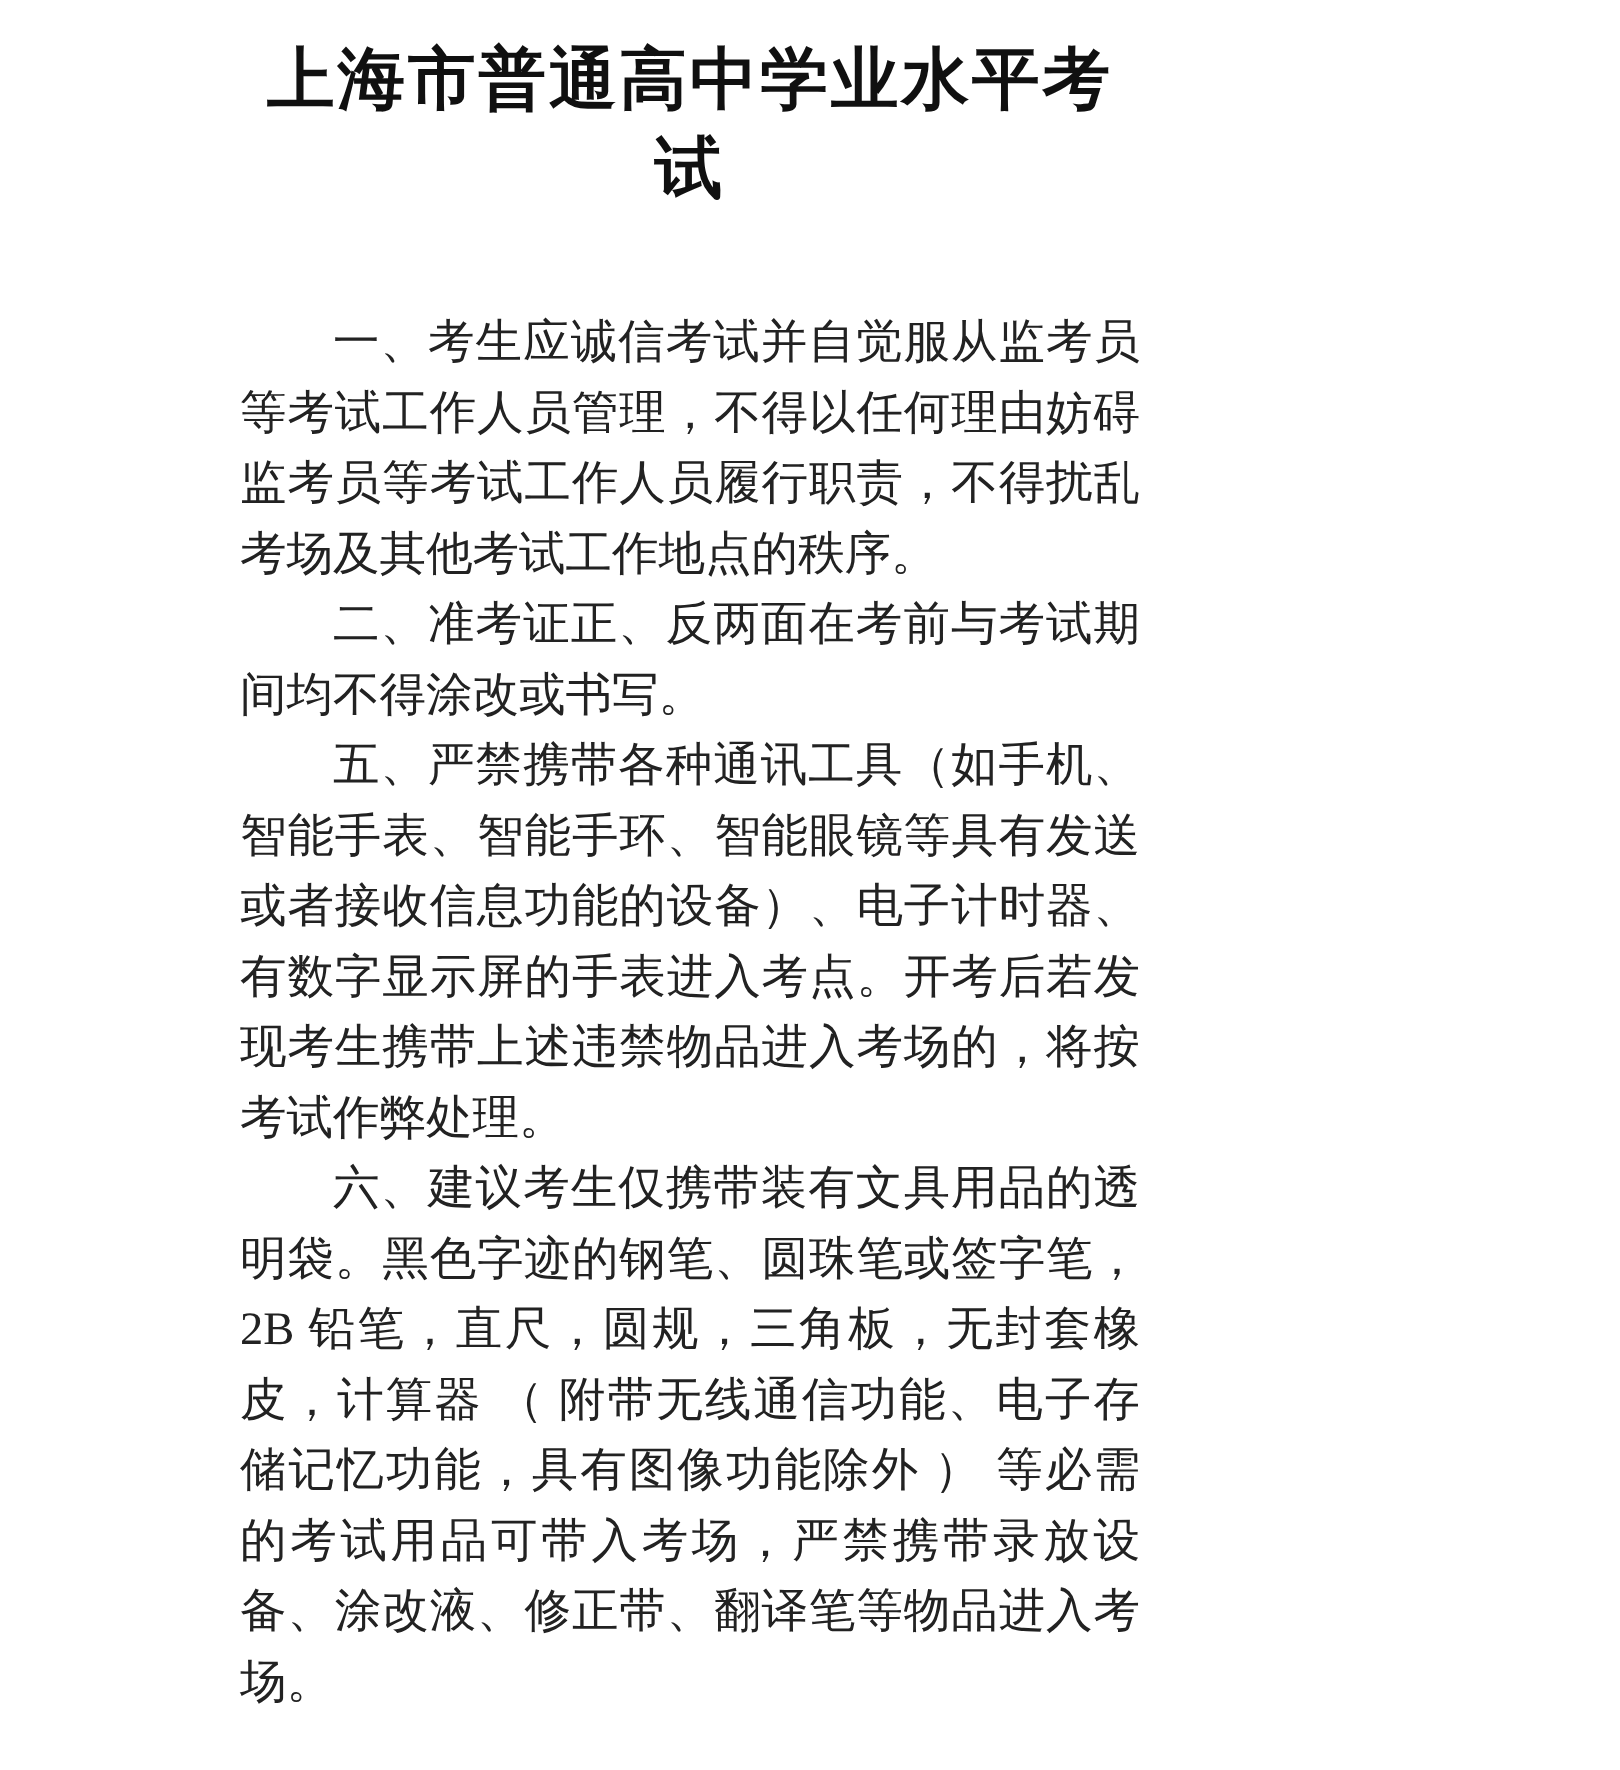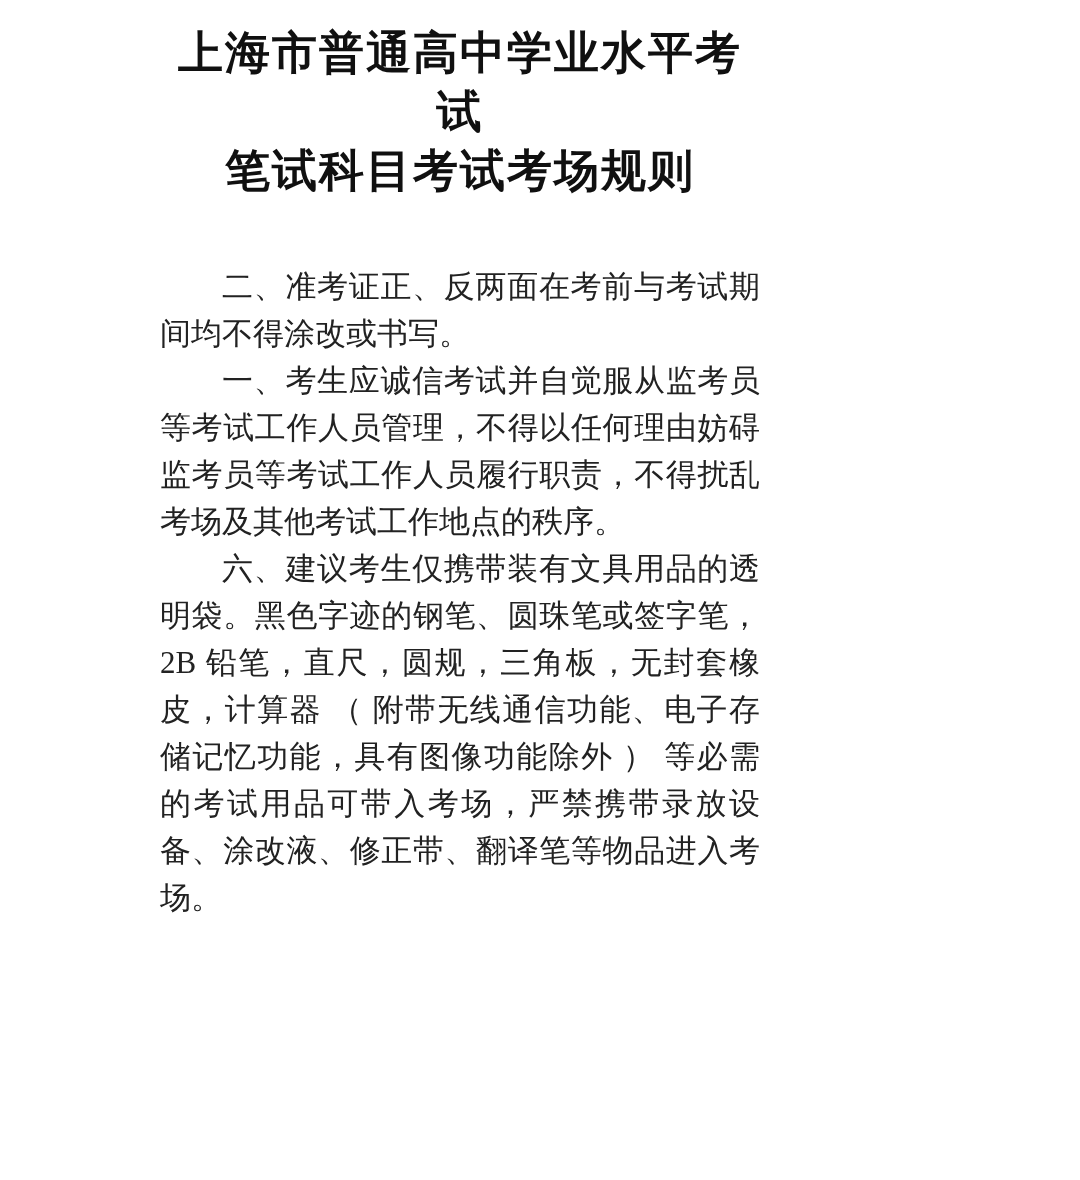--- a/index.html
+++ b/index.html
@@ -39,21 +39,21 @@
     padding: 0;
     text-indent: 2em;
   }
 </style>
 </head>
 <body>
 
 <div class="page">
   <div class="doc-title">
     <div>上海市普通高中学业水平考试</div>
-    <div>笔试科目考试考场规则</div>
   </div>
 
   <div class="doc-body">
+    <p>一、考生应诚信考试并自觉服从监考员等考试工作人员管理，不得以任何理由妨碍监考员等考试工作人员履行职责，不得扰乱考场及其他考试工作地点的秩序。</p>
     <p>二、准考证正、反两面在考前与考试期间均不得涂改或书写。</p>
-    <p>一、考生应诚信考试并自觉服从监考员等考试工作人员管理，不得以任何理由妨碍监考员等考试工作人员履行职责，不得扰乱考场及其他考试工作地点的秩序。</p>
+    <p>五、严禁携带各种通讯工具（如手机、智能手表、智能手环、智能眼镜等具有发送或者接收信息功能的设备）、电子计时器、有数字显示屏的手表进入考点。开考后若发现考生携带上述违禁物品进入考场的，将按考试作弊处理。</p>
     <p>六、建议考生仅携带装有文具用品的透明袋。黑色字迹的钢笔、圆珠笔或签字笔，2B 铅笔，直尺，圆规，三角板，无封套橡皮，计算器 （ 附带无线通信功能、电子存储记忆功能，具有图像功能除外 ） 等必需的考试用品可带入考场，严禁携带录放设备、涂改液、修正带、翻译笔等物品进入考场。</p>
   </div>
 </div>
 
 </body></html>

